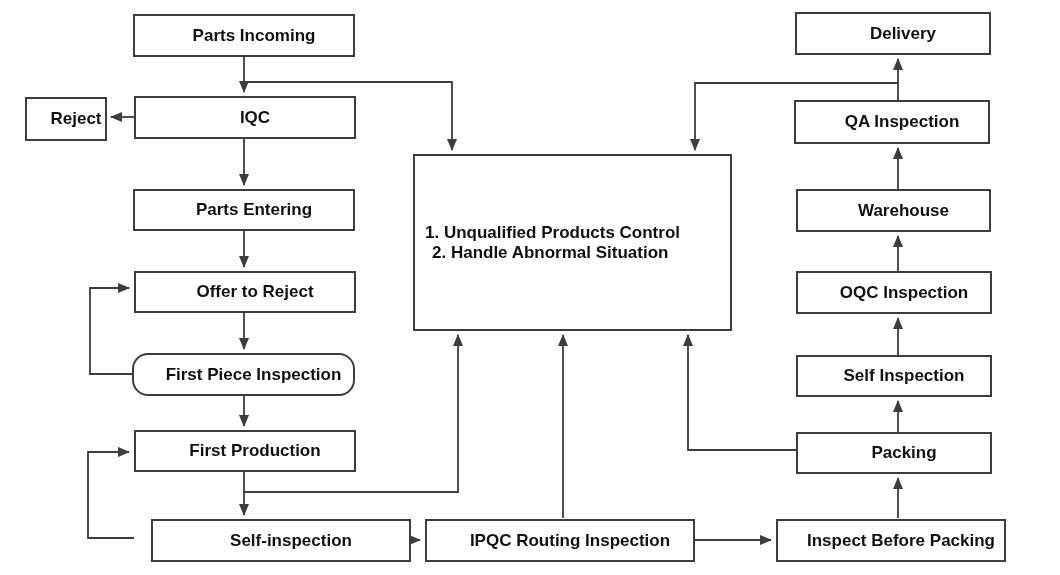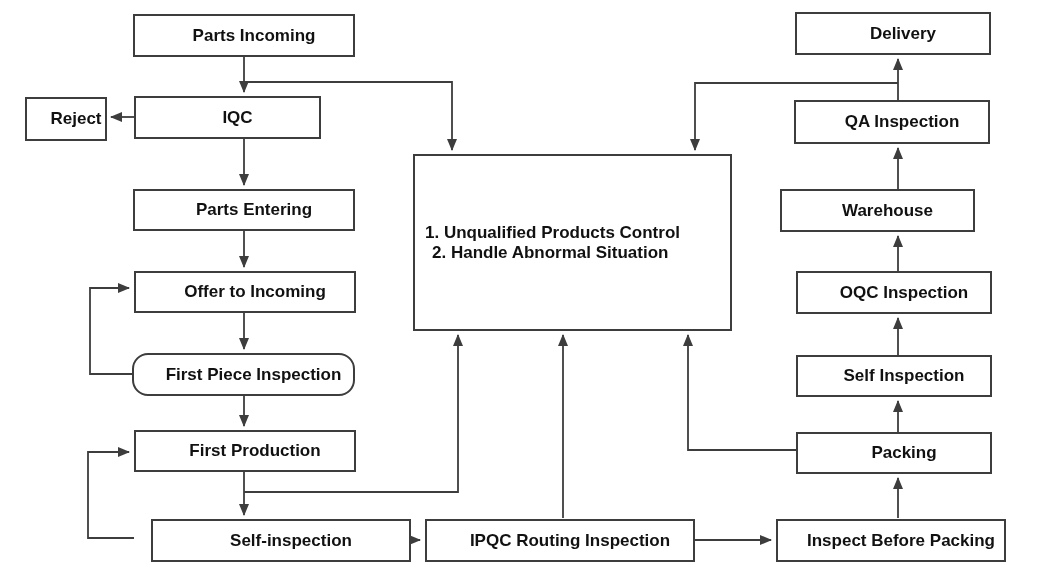--- a/index.html
+++ b/index.html
@@ -16,38 +16,38 @@
     box-sizing:border-box;
     background:#ffffff;
     border:2px solid #3d3d3d;
     display:flex;align-items:center;justify-content:center;
     font-weight:bold;font-size:17px;color:#111111;
     white-space:nowrap;
     padding-left:20px;
   }
   .node-parts-incoming{left:133px;top:14px;width:222px;height:43px;}
   .node-reject{left:25px;top:97px;width:82px;height:44px;}
-  .node-iqc{left:134px;top:96px;width:187px;height:43px;}
+  .node-iqc{left:134px;top:96px;width:222px;height:43px;}
   .node-parts-entering{left:133px;top:189px;width:222px;height:42px;}
   .node-offer-to-produce{left:134px;top:271px;width:222px;height:42px;}
   .node-first-piece-inspection{left:132px;top:353px;width:223px;height:43px;border-radius:16px;}
   .node-bulk-production{left:134px;top:430px;width:222px;height:42px;}
   .node-self-inspection{left:151px;top:519px;width:260px;height:43px;}
   .node-control{
     left:413px;top:154px;width:319px;height:177px;
     flex-direction:column;align-items:flex-start;justify-content:center;
     padding:9px 8px 9px 10px;
   }
   .control-line2{padding-left:7px;}
   .node-ipqc{left:425px;top:519px;width:270px;height:43px;}
   .node-inspect-before-packing{left:776px;top:519px;width:230px;height:43px;}
   .node-packing{left:796px;top:432px;width:196px;height:42px;}
   .node-self-inspection-2{left:796px;top:355px;width:196px;height:42px;text-align:center;}
   .node-oqc{left:796px;top:271px;width:196px;height:43px;}
-  .node-warehouse{left:780px;top:189px;width:195px;height:43px;}
+  .node-warehouse{left:796px;top:189px;width:195px;height:43px;}
   .node-qa{left:794px;top:100px;width:196px;height:44px;}
   .node-delivery{left:795px;top:12px;width:196px;height:43px;}
   .edge{fill:none;stroke:#3d3d3d;stroke-width:1.8;}
 </style>
 </head>
 <body>
 
 <div id="stage">
 
   <svg id="connectors" viewBox="0 0 1060 575" xmlns="http://www.w3.org/2000/svg">
@@ -77,21 +77,21 @@
     <path class="edge" d="M898,271 L898,236" marker-end="url(#arrow)"></path>
     <path class="edge" d="M898,189 L898,148" marker-end="url(#arrow)"></path>
     <path class="edge" d="M898,100 L898,59" marker-end="url(#arrow)"></path>
     <path class="edge" d="M898,83 L695,83 L695,150" marker-end="url(#arrow)"></path>
   </svg>
 
   <div class="node node-parts-incoming">Parts Incoming</div>
   <div class="node node-reject">Reject</div>
   <div class="node node-iqc">IQC</div>
   <div class="node node-parts-entering">Parts Entering</div>
-  <div class="node node-offer-to-produce">Offer to Incoming</div>
+  <div class="node node-offer-to-produce">Offer to Reject</div>
   <div class="node node-first-piece-inspection">First Piece Inspection</div>
   <div class="node node-bulk-production">First Production</div>
   <div class="node node-self-inspection">Self-inspection</div>
 
   <div class="node node-control">
     <div class="control-line1">1. Unqualified Products Control</div>
     <div class="control-line2">2. Handle Abnormal Situation</div>
   </div>
 
   <div class="node node-inspect-before-packing">Inspect Before Packing</div>

